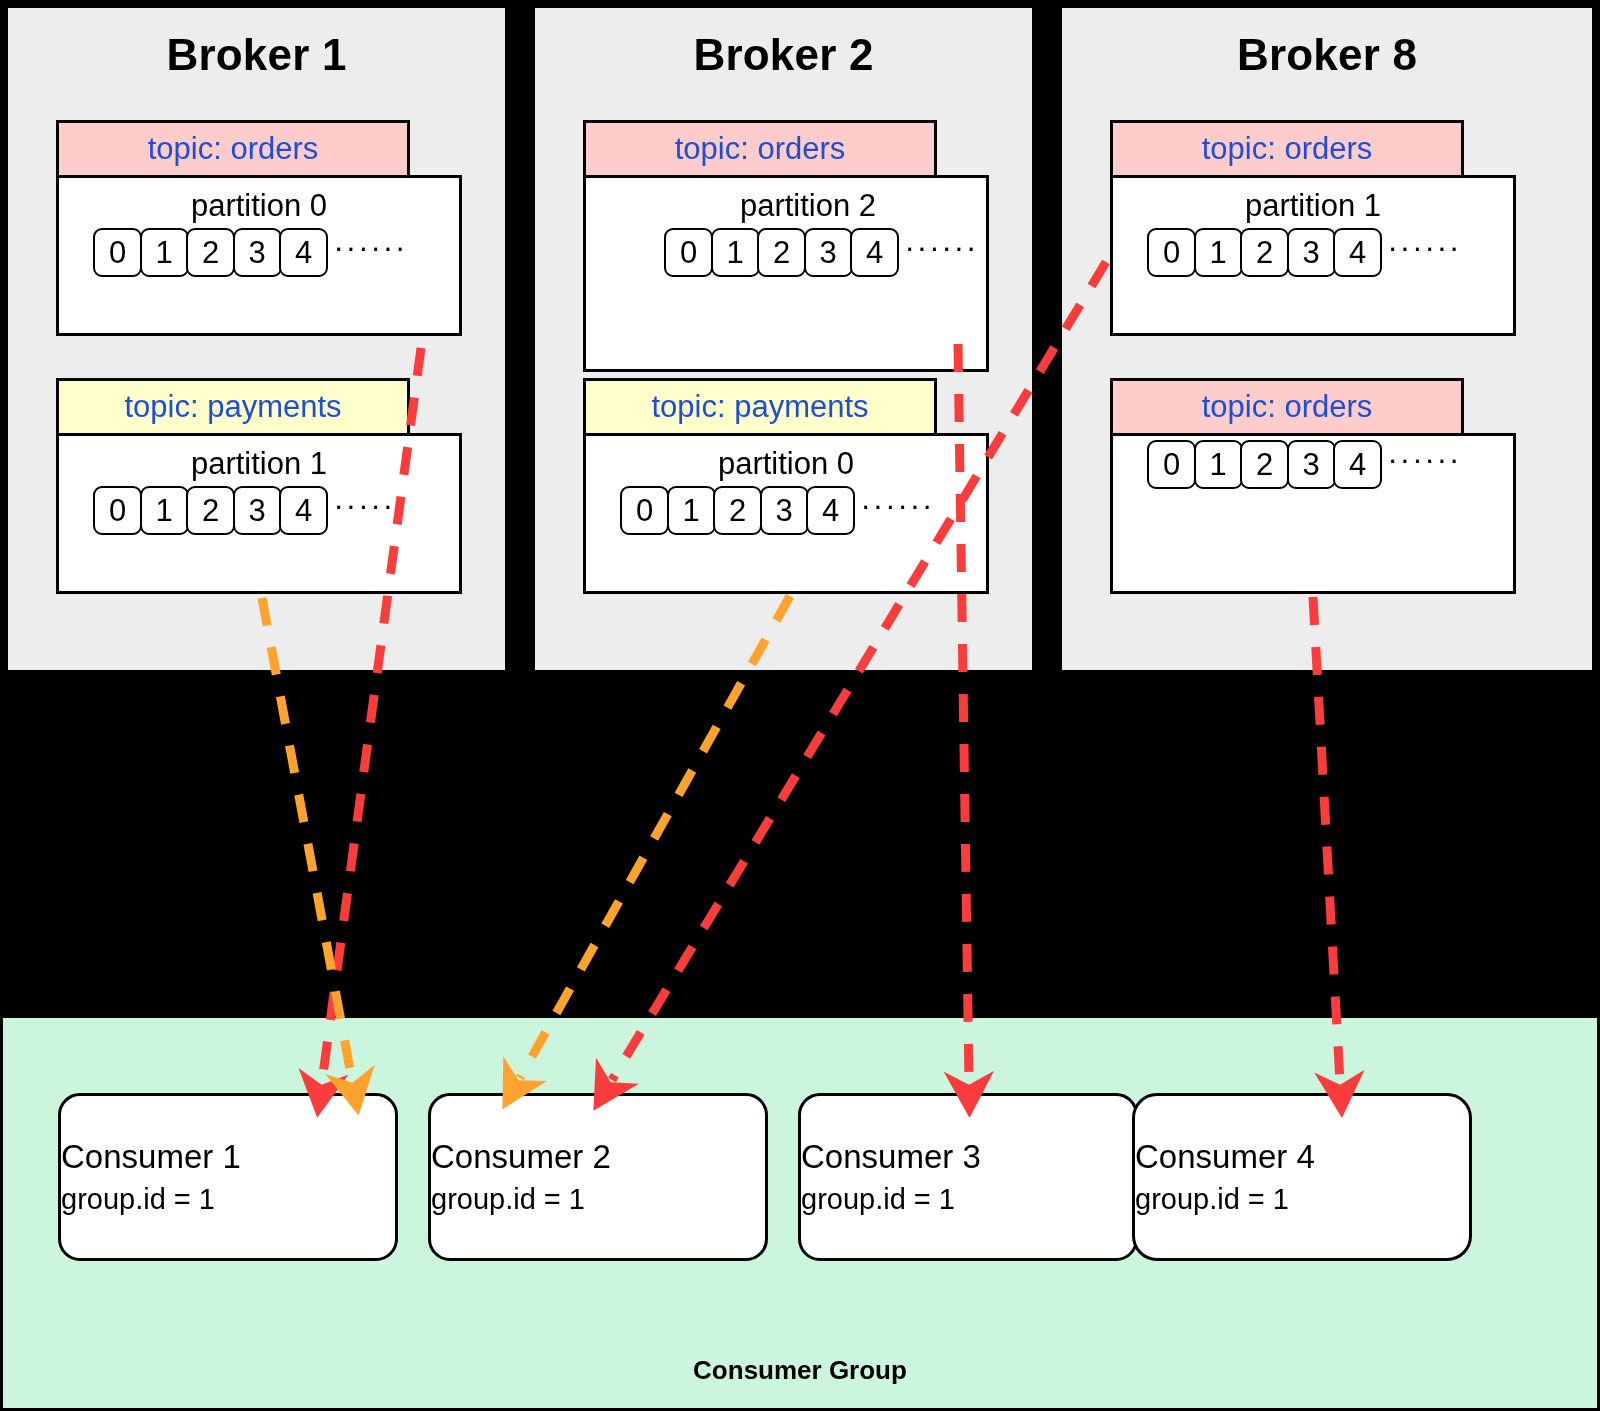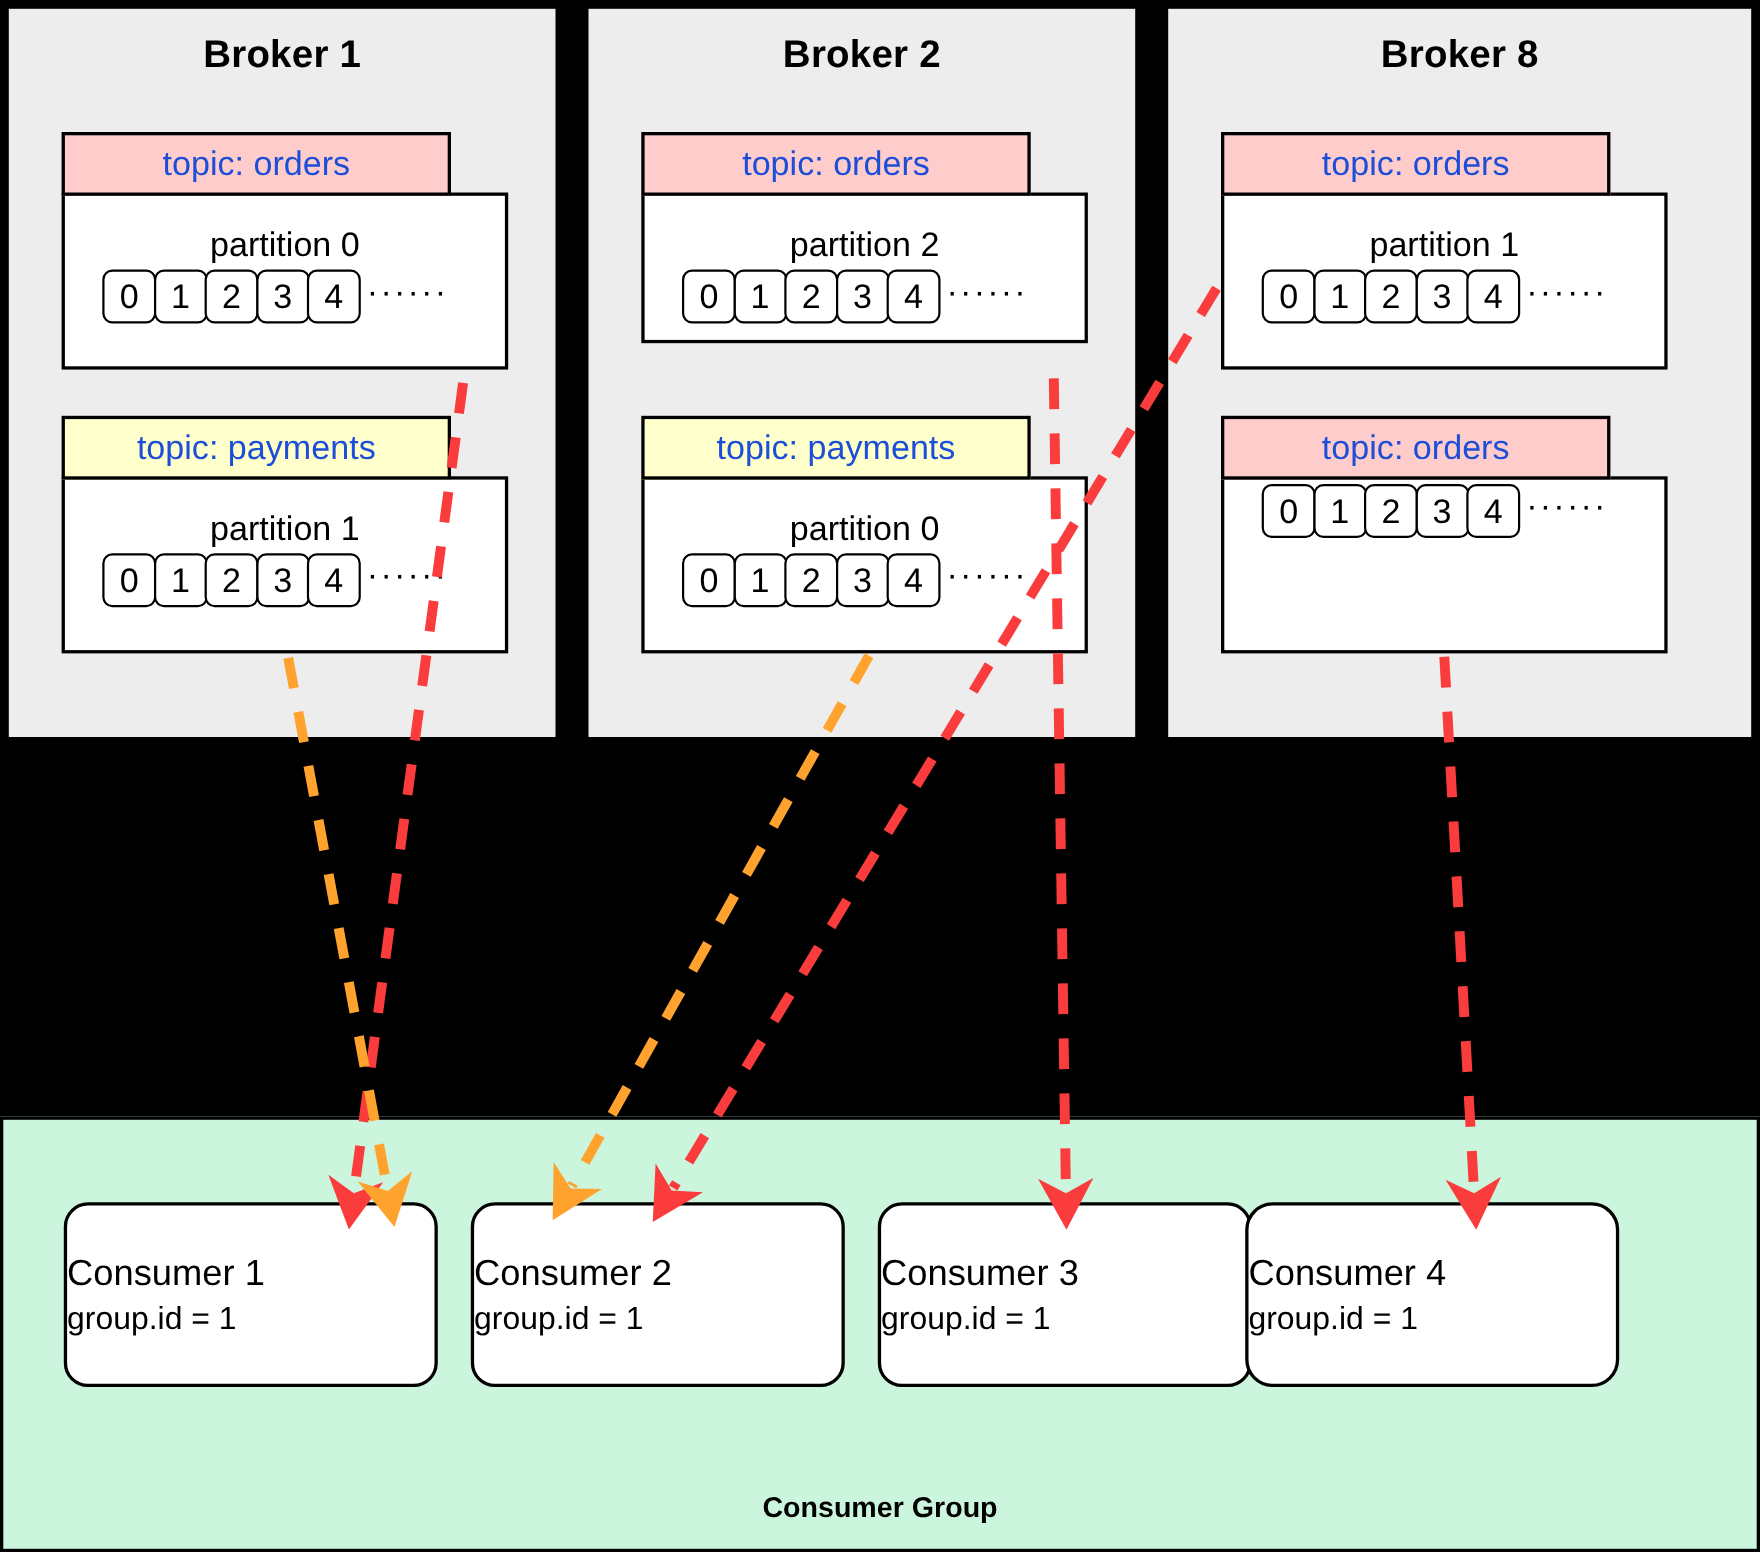--- a/index.html
+++ b/index.html
@@ -1,31 +1,31 @@
 <!DOCTYPE html>
 <html><head>
 <meta charset="utf-8">
 <style>
   html,body{margin:0;padding:0;background:#000;}
   #page{position:relative;width:1600px;height:1411px;background:#000;overflow:hidden;
         font-family:"Liberation Sans",sans-serif;}
 
   .broker-panel{position:absolute;background:#ededed;border:0;box-sizing:border-box;}
   .broker-title{position:absolute;left:0;right:0;top:22px;text-align:center;
-                font-size:35px;font-weight:bold;color:#000;letter-spacing:0.2px;}
+                font-size:44px;font-weight:bold;color:#000;letter-spacing:0.2px;}
 
   .topic-group{position:absolute;}
   .topic-tab{position:absolute;left:0;top:0;height:58px;box-sizing:border-box;
              border:3px solid #000;display:flex;align-items:center;justify-content:center;
              font-size:31px;color:#1d4ed8;z-index:2;}
   .topic-tab.orders{background:#ffcccc;}
   .topic-tab.payments{background:#ffffcc;}
   .partition-box{position:absolute;left:0;top:55px;box-sizing:border-box;
                  border:3px solid #000;background:#fff;z-index:1;}
-  .partition-label{text-align:center;font-size:31px;color:#000;margin-top:27px;}
+  .partition-label{text-align:center;font-size:31px;color:#000;margin-top:10px;}
   .offset-row{display:flex;align-items:center;margin-top:4px;padding-left:34px;}
   .offset-cell{width:49px;height:49px;border:2.5px solid #000;border-radius:9px;
                background:#fff;display:flex;align-items:center;justify-content:center;
                font-size:31px;color:#000;margin-right:-2.5px;box-sizing:border-box;}
   .offset-dots{font-size:31px;color:#000;margin-left:8px;letter-spacing:2px;line-height:1;
                padding-bottom:10px;}
 
   #consumer-group{position:absolute;left:0;top:1015px;width:1600px;height:396px;
                   background:#ccf5dd;border:3px solid #000;box-sizing:border-box;}
   .consumer-box{position:absolute;top:75px;width:340px;height:168px;background:#fff;
@@ -76,21 +76,21 @@
         </div>
       </div>
     </div>
   </div>
 
   <div class="broker-panel" style="left:535px;top:8px;width:497px;height:662px;">
     <div class="broker-title">Broker 2</div>
 
     <div class="topic-group" style="left:48px;top:112px;">
       <div class="topic-tab orders" style="width:354px;">topic: orders</div>
-      <div class="partition-box" style="width:406px;height:137px;">
+      <div class="partition-box" style="width:406px;height:197px;padding-left:44px;">
         <div class="partition-label">partition 2</div>
         <div class="offset-row">
           <div class="offset-cell">0</div>
           <div class="offset-cell">1</div>
           <div class="offset-cell">2</div>
           <div class="offset-cell">3</div>
           <div class="offset-cell">4</div>
           <div class="offset-dots">······</div>
         </div>
       </div>

